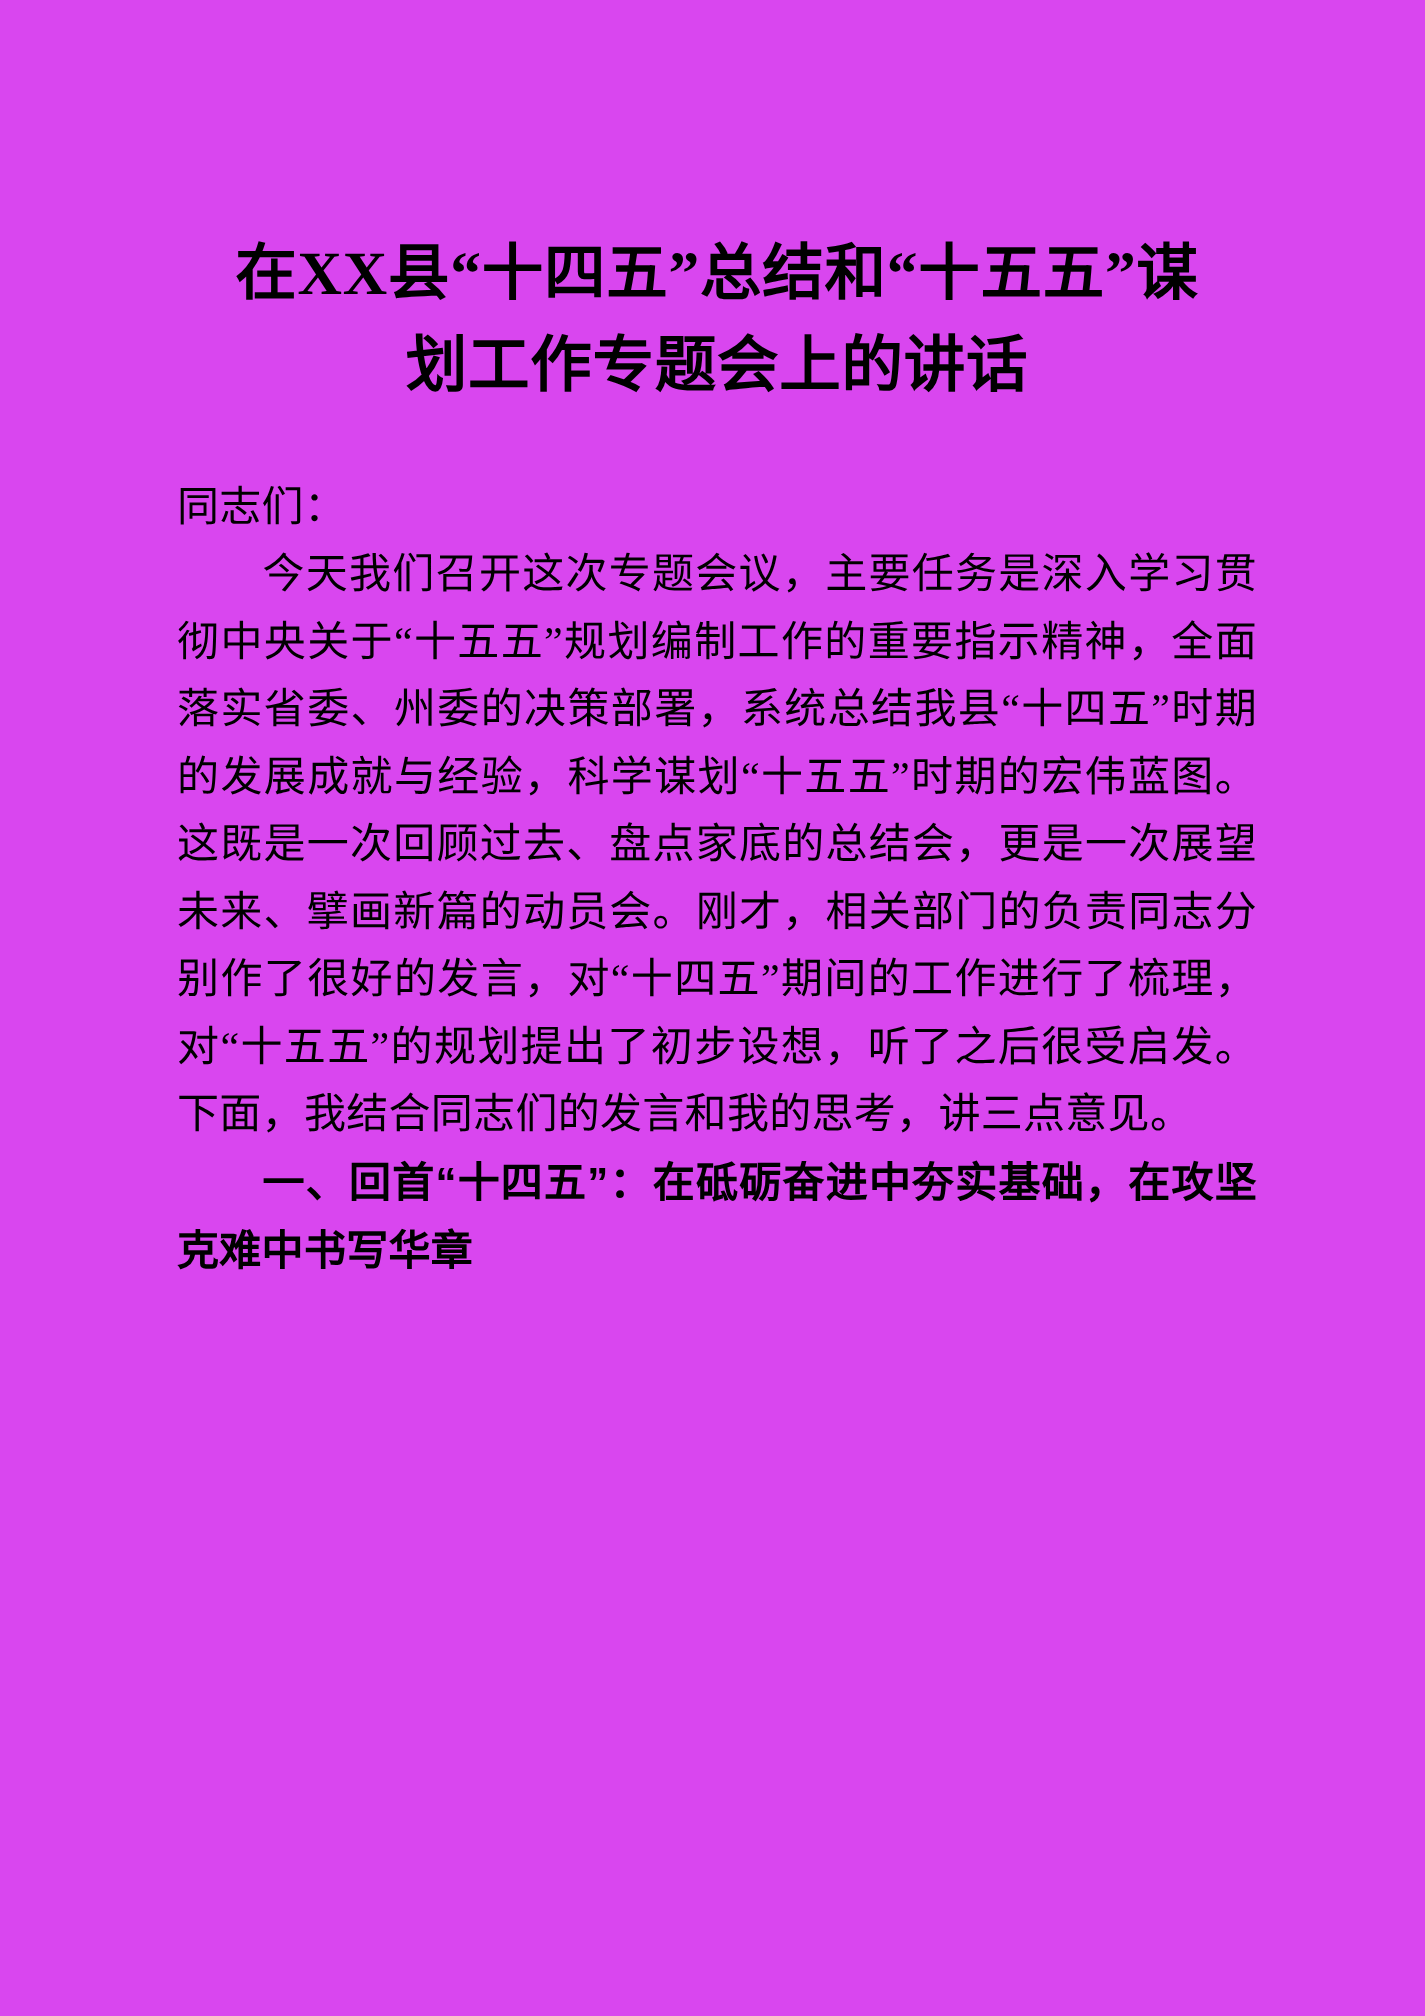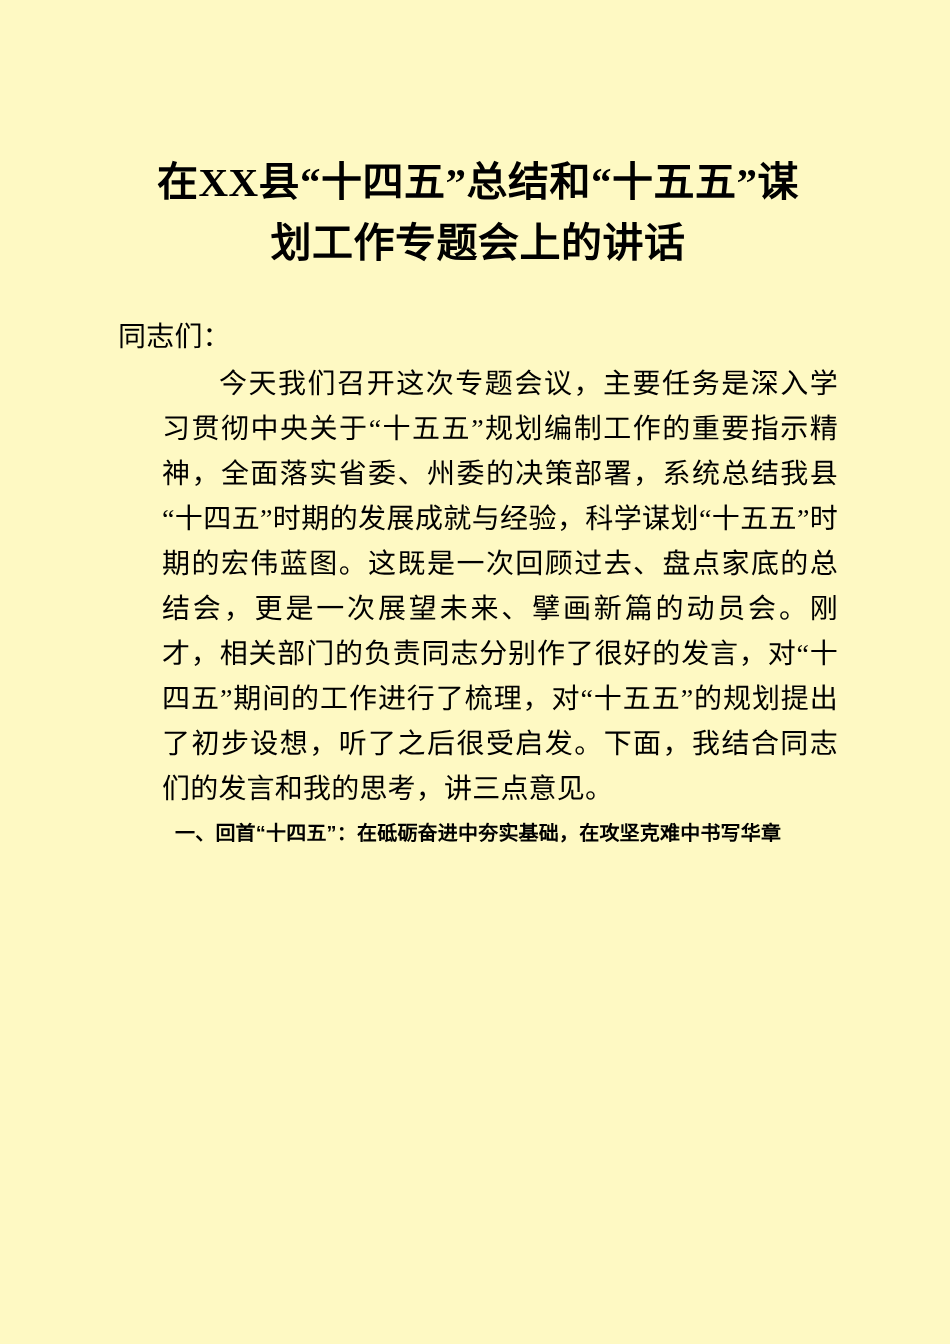--- a/index.html
+++ b/index.html
@@ -13,21 +13,21 @@
     width: 950px;
     height: 1344px;
     overflow: hidden;
     -webkit-font-smoothing: antialiased;
   }
 
   .page {
     position: relative;
     width: 950px;
     height: 1344px;
-    background: #fef9c3;
+    background: #d946ef;
     box-sizing: border-box;
     padding: 0;
   }
 
   .content {
     position: absolute;
     left: 118px;
     top: 0;
     width: 720px;
   }
@@ -64,33 +64,31 @@
     color: #000000;
     margin: 0;
     padding: 0;
     text-align: justify;
     text-justify: inter-ideograph;
     letter-spacing: 0.2px;
   }
 
   p.para.indent {
     text-indent: 57px;
-    margin-left: 44px;
   }
 
   p.para.noindent {
     text-indent: 0;
-    font-family: Liberation Mono, monospace;
   }
 
   
   p.heading {
     font-family: "Liberation Sans", "DejaVu Sans", sans-serif;
     font-weight: bold;
-    font-size: 20px;
+    font-size: 28px;
     line-height: 45px;
     color: #000000;
     margin: 0;
     padding: 0;
     text-align: justify;
     text-justify: inter-ideograph;
     text-indent: 57px;
     letter-spacing: 0.2px;
   }
 </style>

